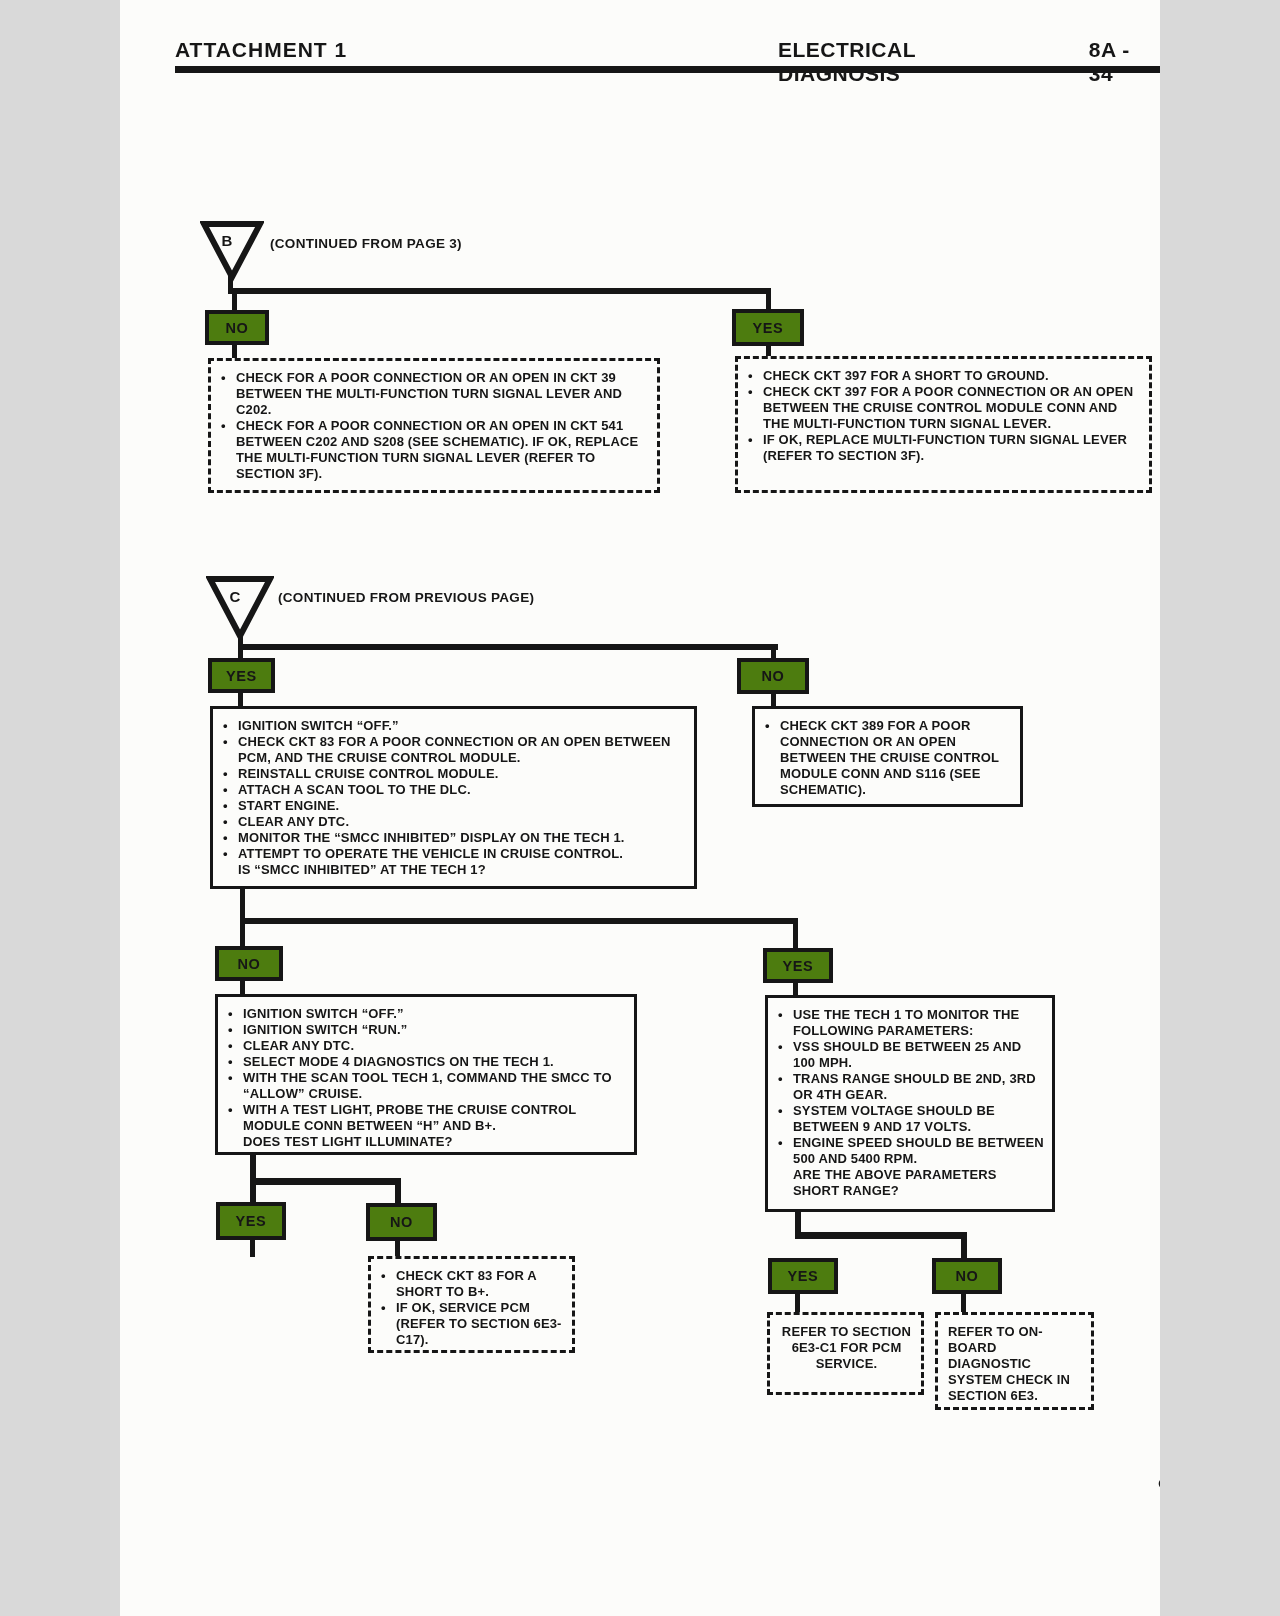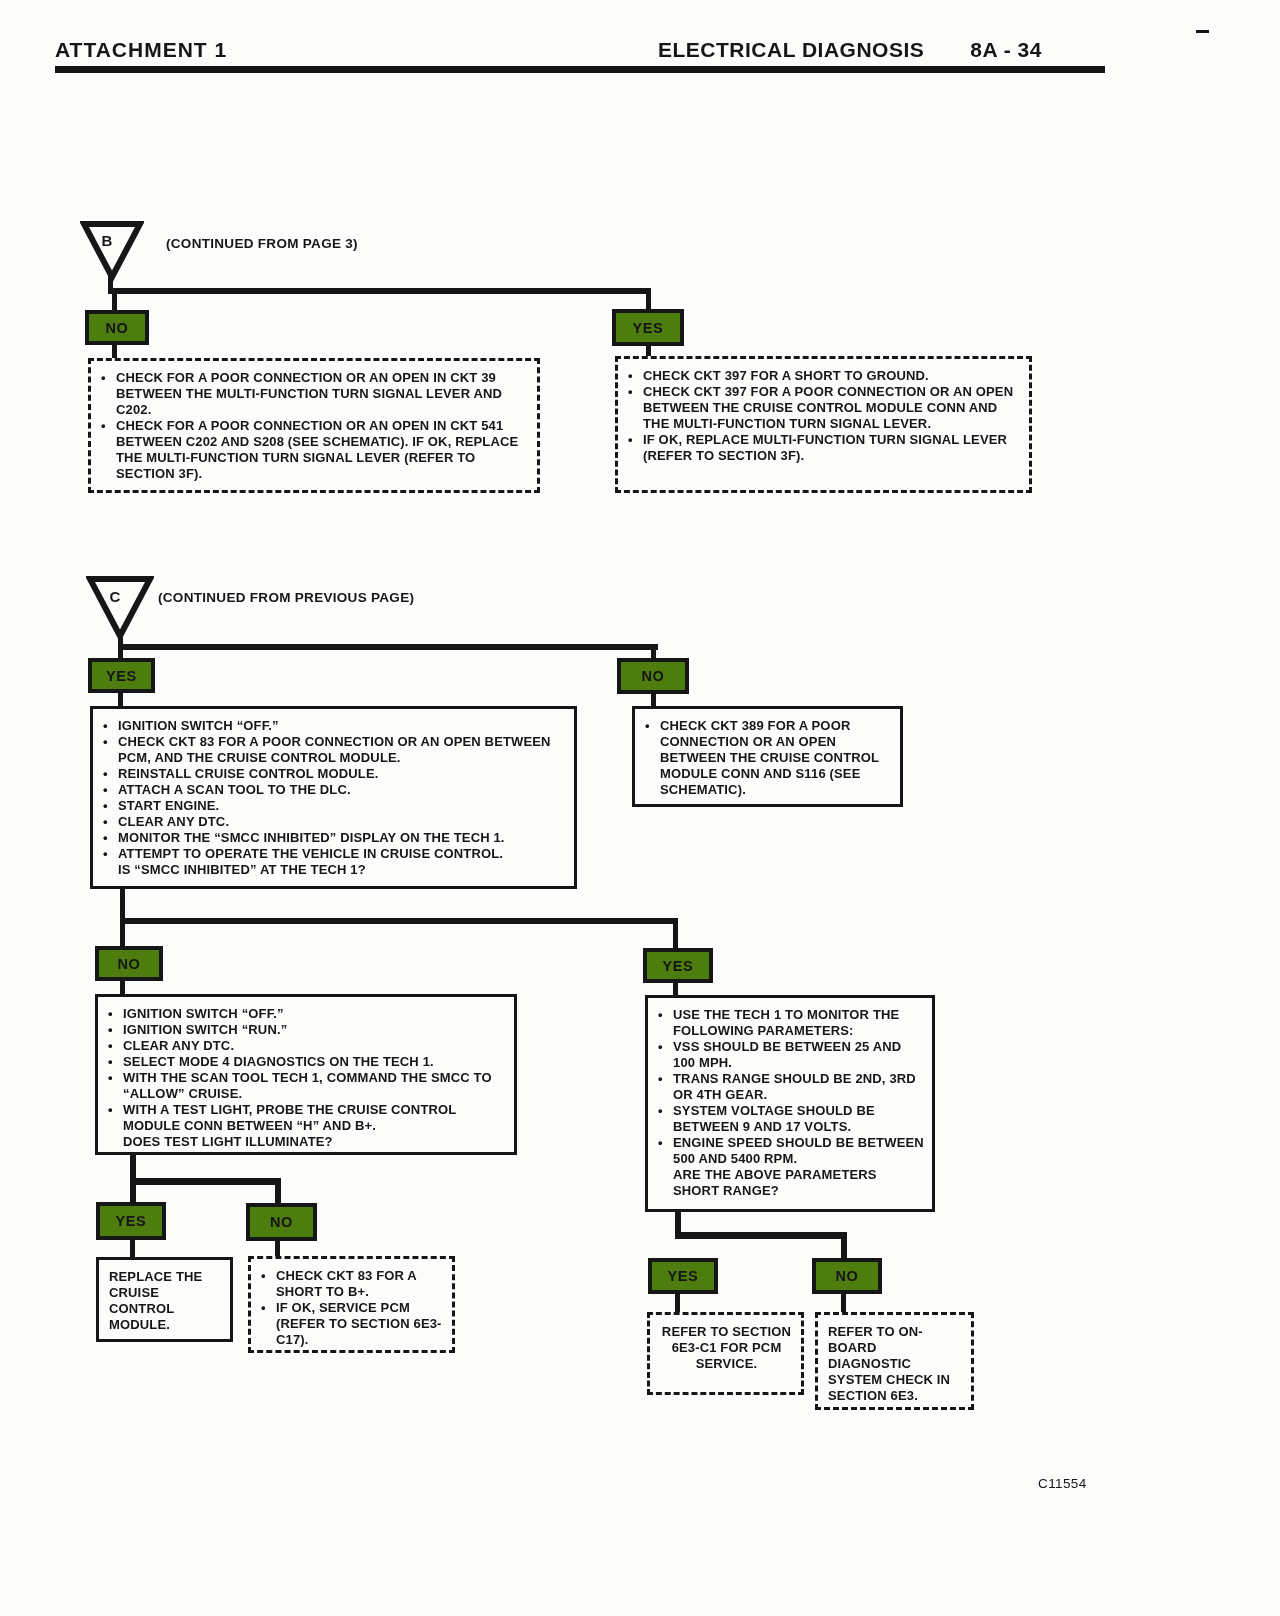--- a/index.html
+++ b/index.html
@@ -1,17 +1,17 @@
 <!DOCTYPE html>
 <html><head>
 <meta charset="utf-8">
 <style>
   html,body{margin:0;padding:0;background:#d9d9d9;}
   .page{
-    position:relative;width:1280px;height:1616px;margin:0 auto;
+    position:relative;width:1040px;height:1616px;margin:0 auto;
     background:#fcfcfa;color:#161616;
     font-family:"Liberation Sans",sans-serif;overflow:hidden;
   }
   .hdr-left{position:absolute;left:55px;top:38px;font-size:21px;font-weight:700;letter-spacing:1px;}
   .hdr-right{position:absolute;left:658px;top:38px;display:flex;gap:46px;font-size:21px;font-weight:700;letter-spacing:.5px;}
   .hdr-rule{position:absolute;left:55px;top:66px;width:1050px;height:7px;background:#161616;}
   .artifact{position:absolute;background:#161616;}
   .ln{position:absolute;background:#161616;}
   .tri{position:absolute;}
   .tri-caption{position:absolute;font-size:13.5px;font-weight:700;letter-spacing:.3px;}
@@ -41,21 +41,21 @@
     <span>ELECTRICAL DIAGNOSIS</span>
     <span>8A - 34</span>
   </div>
   <div class="hdr-rule"></div>
   <div class="artifact" style="left:1196px;top:30px;width:13px;height:3px;"></div>
 
   <svg class="tri" style="left:80px;top:220px;" width="64" height="62" viewBox="0 0 64 62">
     <polygon points="4,4 60,4 32,57" fill="#fcfcfa" stroke="#161616" stroke-width="6"></polygon>
     <text x="27" y="26" font-size="15" font-weight="bold" text-anchor="middle" fill="#161616">B</text>
   </svg>
-  <div class="tri-caption" style="left:150px;top:236px;margin-left:16px;">(CONTINUED FROM PAGE 3)</div>
+  <div class="tri-caption" style="left:150px;top:236px;">(CONTINUED FROM PAGE 3)</div>
 
   <div class="ln" style="left:108px;top:276px;width:5px;height:18px;"></div>
   <div class="ln" style="left:108px;top:288px;width:543px;height:6px;"></div>
   <div class="ln" style="left:112px;top:288px;width:5px;height:24px;"></div>
   <div class="ln" style="left:646px;top:288px;width:5px;height:24px;"></div>
 
   <div class="decision" style="left:85px;top:310px;width:64px;height:35px;">
     <span>NO</span>
   </div>
   <div class="decision" style="left:612px;top:309px;width:72px;height:37px;">
@@ -247,23 +247,20 @@
   <div class="decision" style="left:96px;top:1202px;width:70px;height:38px;">
     <span>YES</span>
   </div>
   <div class="decision" style="left:246px;top:1203px;width:71px;height:38px;">
     <span>NO</span>
   </div>
 
   <div class="ln" style="left:130px;top:1240px;width:5px;height:17px;"></div>
   <div class="ln" style="left:275px;top:1241px;width:5px;height:15px;"></div>
 
-  <div class="box" style="left:96px;top:1257px;width:137px;height:85px;">
-    <div class="plaintext">REPLACE THE CRUISE CONTROL MODULE.</div>
-  </div>
   <div class="box dashed" style="left:248px;top:1256px;width:207px;height:97px;">
     <div>
         <div class="bullet-item">
           <span class="marker">•</span>
           <span class="txt">CHECK CKT 83 FOR A SHORT TO B+.</span>
         </div>
         <div class="bullet-item">
           <span class="marker">•</span>
           <span class="txt">IF OK, SERVICE PCM (REFER TO SECTION 6E3-C17).</span>
         </div>

